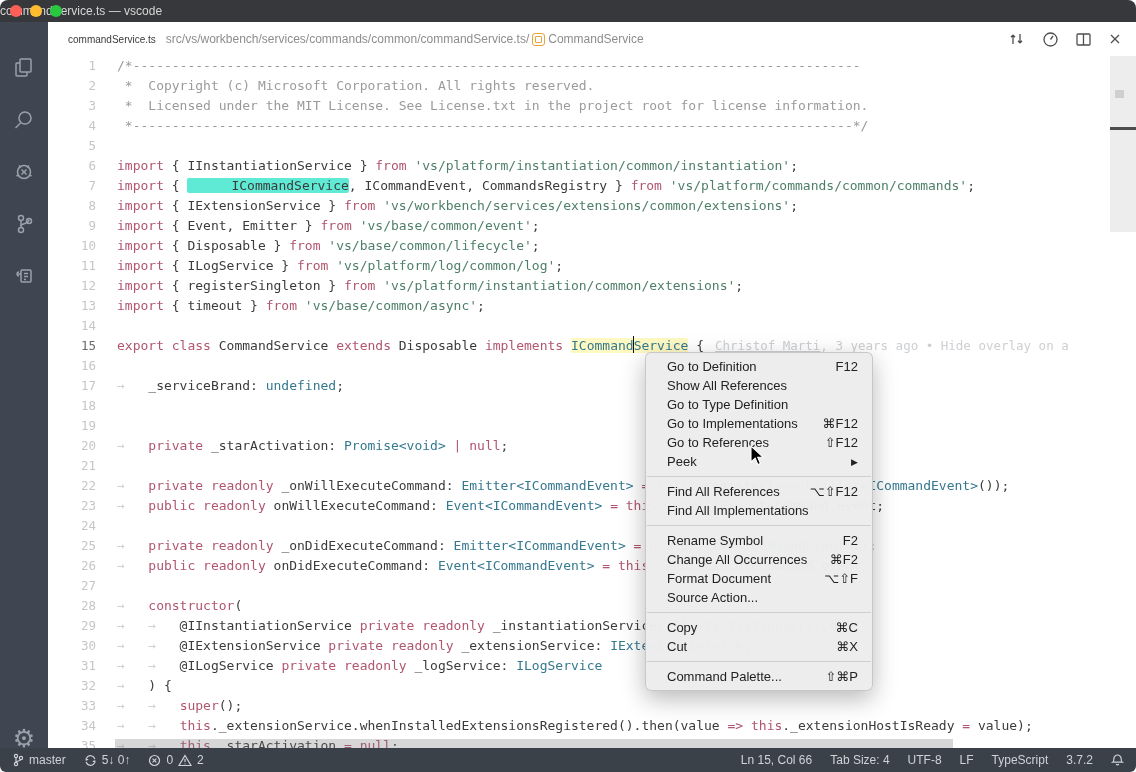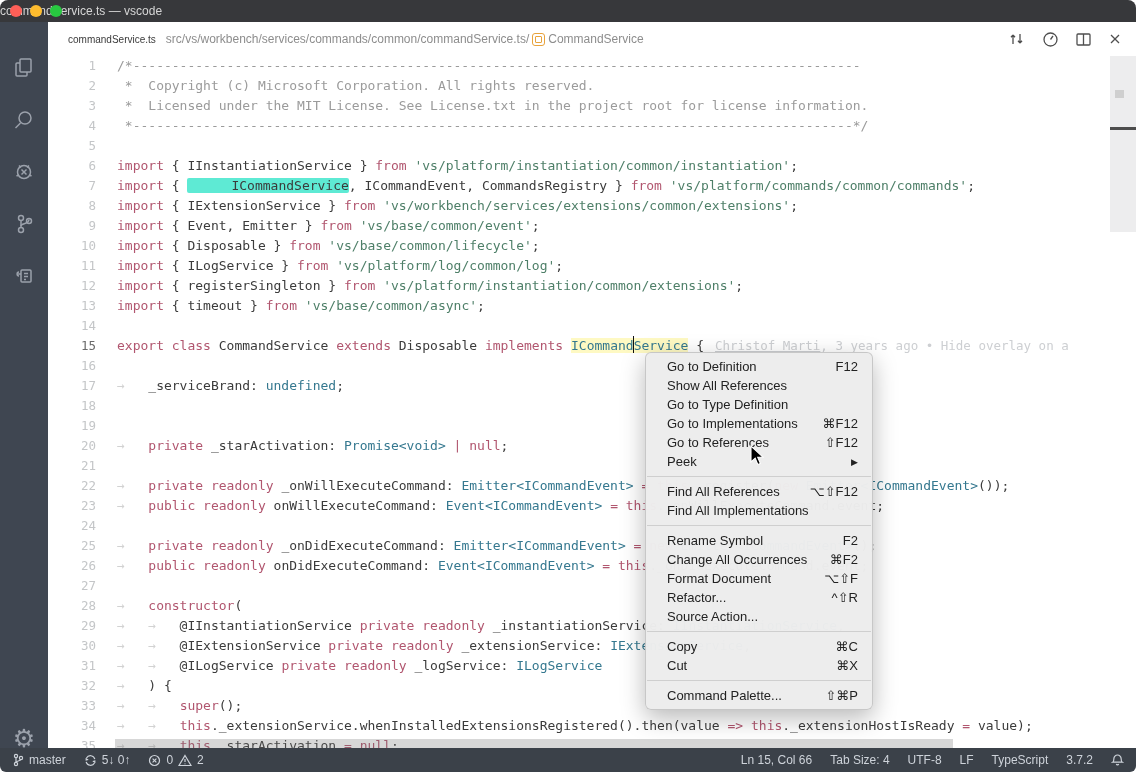--- a/index.html
+++ b/index.html
@@ -239,24 +239,20 @@
       </div>
       <div class="menu-item">
         <span class="lab">Change All Occurrences</span>
         <span class="sc">⌘F2</span>
       </div>
       <div class="menu-item">
         <span class="lab">Format Document</span>
         <span class="sc">⌥⇧F</span>
       </div>
       <div class="menu-item">
-        <span class="lab">Refactor...</span>
-        <span class="sc">^⇧R</span>
-      </div>
-      <div class="menu-item">
         <span class="lab">Source Action...</span>
       </div>
       <div class="menu-sep"></div>
       <div class="menu-item">
         <span class="lab">Copy</span>
         <span class="sc">⌘C</span>
       </div>
       <div class="menu-item">
         <span class="lab">Cut</span>
         <span class="sc">⌘X</span>

